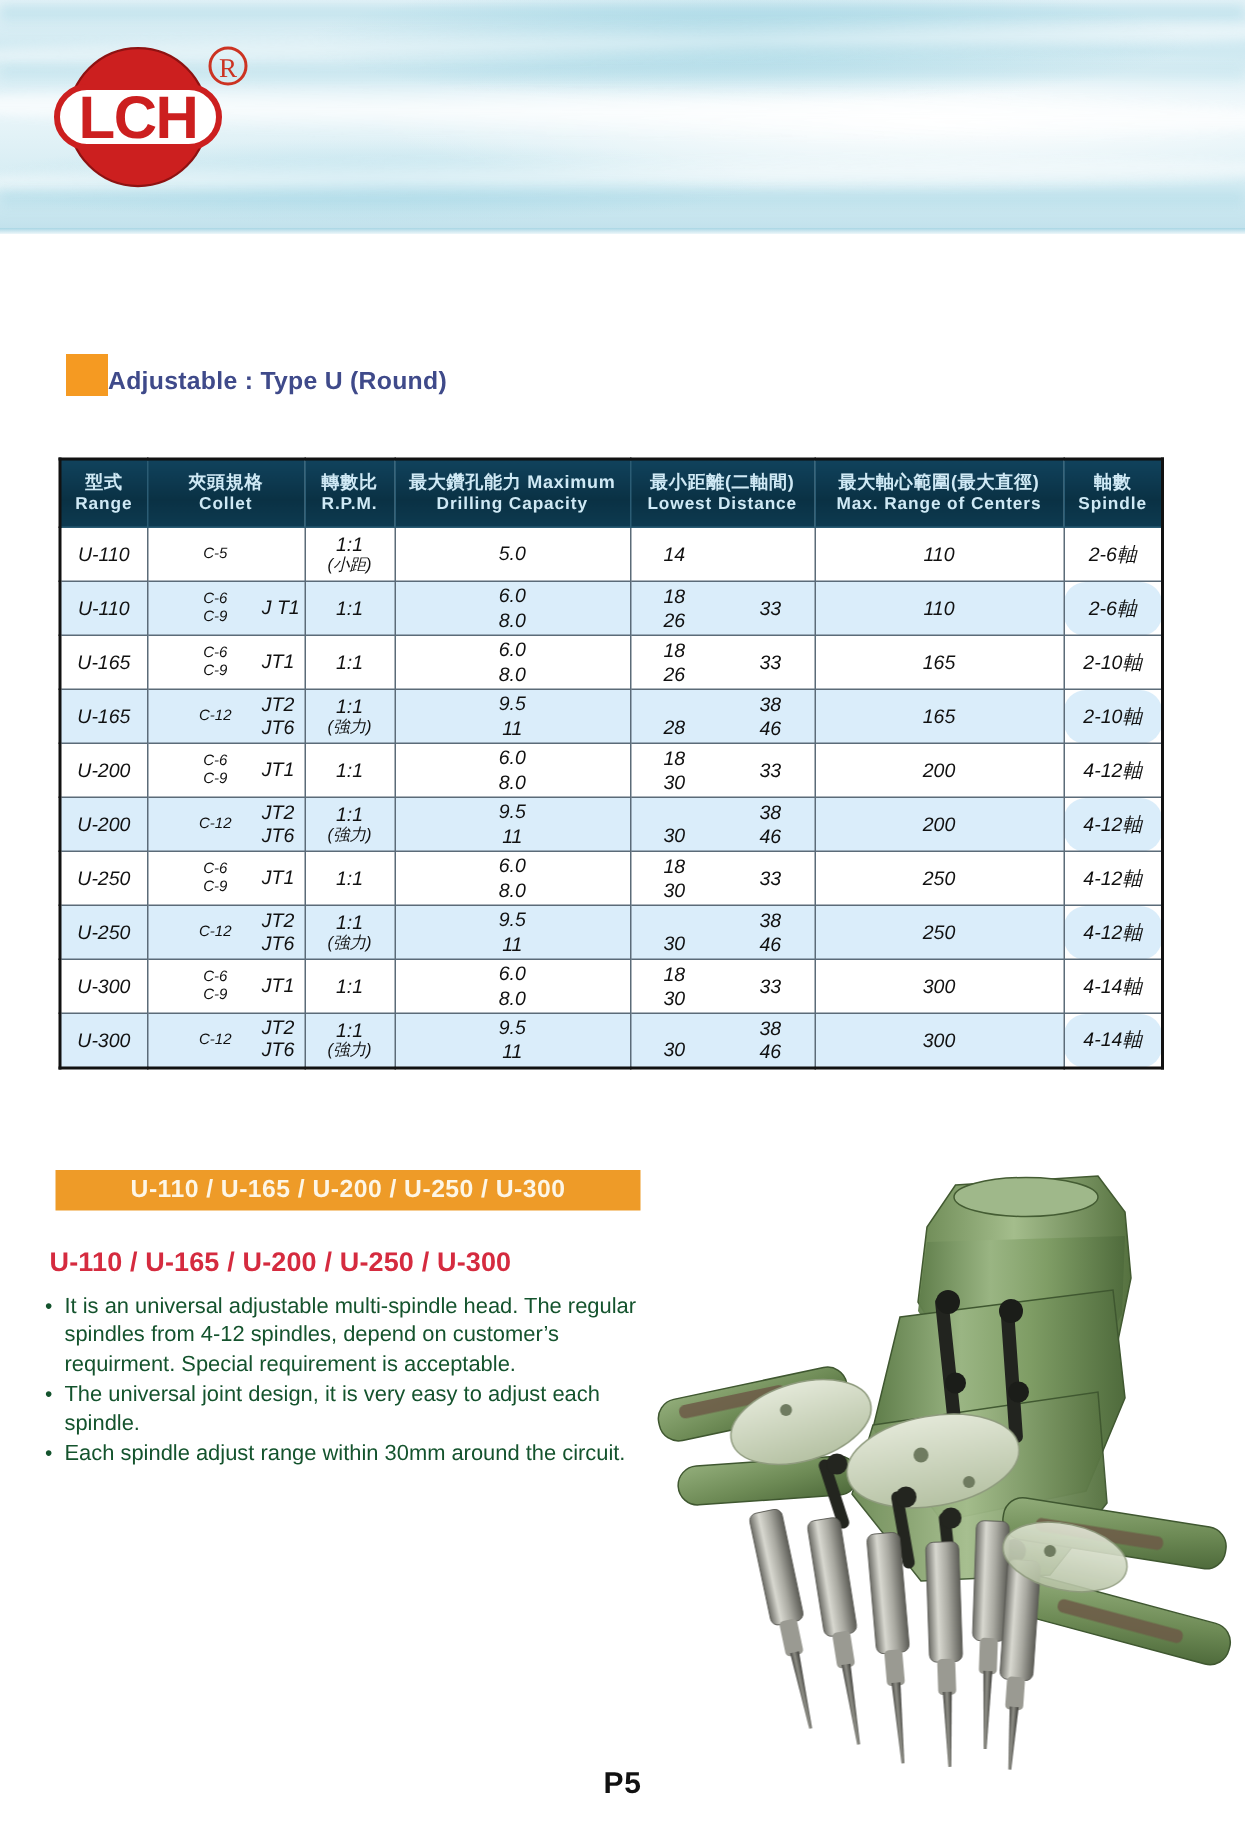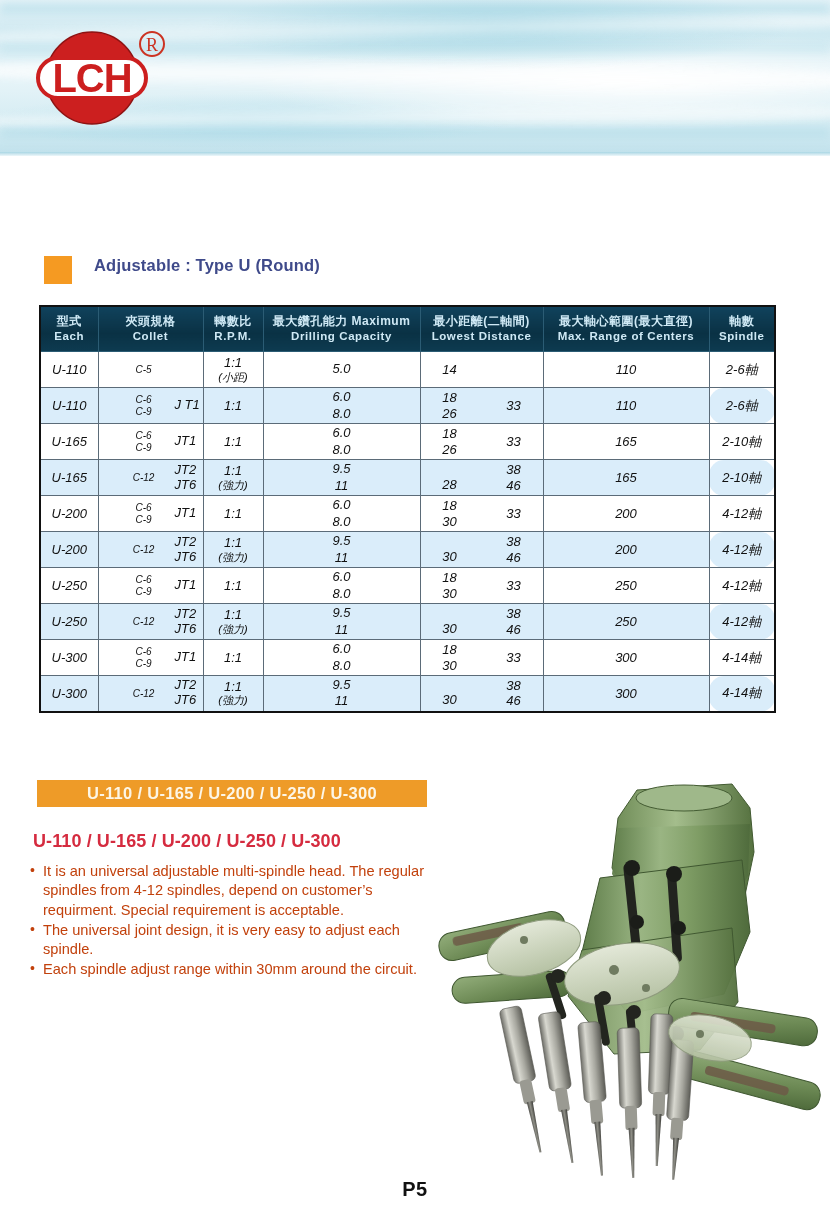--- a/index.html
+++ b/index.html
@@ -40,21 +40,21 @@
   .banner-bottom{
     position:absolute;left:0;top:152px;width:830px;height:4px;
     background:linear-gradient(180deg,#a9d6e4,#eef7fa);
   }
 
   
   .logo{position:absolute;left:30px;top:22px;width:160px;height:112px;}
   .logo svg{display:block;width:160px;height:112px;}
 
   
-  .sect{position:absolute;left:44px;top:256px;display:flex;align-items:flex-start;gap:22px;}
+  .sect{position:absolute;left:44px;top:236px;display:flex;align-items:flex-end;}
   .sect-swatch{width:28px;height:28px;background:#f59a22;}
   .sect-title{
     font-size:16.5px;color:#3f4a8a;font-weight:600;letter-spacing:.2px;
     white-space:nowrap;
   }
 
   
   .tbl-wrap{position:absolute;left:39px;top:305px;width:735px;}
   table.spec{
     border-collapse:collapse;width:735px;
@@ -119,21 +119,21 @@
   
   .redhead{
     position:absolute;left:33px;top:831px;width:420px;
     color:#d52b3f;font-size:18px;font-weight:bold;letter-spacing:.1px;
     white-space:nowrap;
   }
 
   
   .bullets{
     position:absolute;left:30px;top:862px;width:400px;
-    font-size:14.6px;color:#c2410c;line-height:1.32;
+    font-size:14.6px;color:#14532d;line-height:1.32;
   }
   .bullets li{
     list-style:none;position:relative;padding-left:13px;margin-bottom:1px;
   }
   .bullets li:before{
     content:"\2022";position:absolute;left:0;top:-1px;font-size:14px;
   }
   .bullets ul{margin:0;padding:0;}
 
   
@@ -186,21 +186,21 @@
         <col style="width:60px">
       <col style="width:157px">
         <col style="width:123px">
         <col style="width:166px">
         <col style="width:66px">
     </colgroup>
     <thead>
       <tr>
         <th>
           <span class="th-cn">型式</span>
-          <span class="th-en">Each</span>
+          <span class="th-en">Range</span>
         </th>
         <th>
           <span class="th-cn">夾頭規格</span>
           <span class="th-en">Collet</span>
         </th>
         <th>
           <span class="th-cn">轉數比</span>
           <span class="th-en">R.P.M.</span>
         </th>
         <th>

